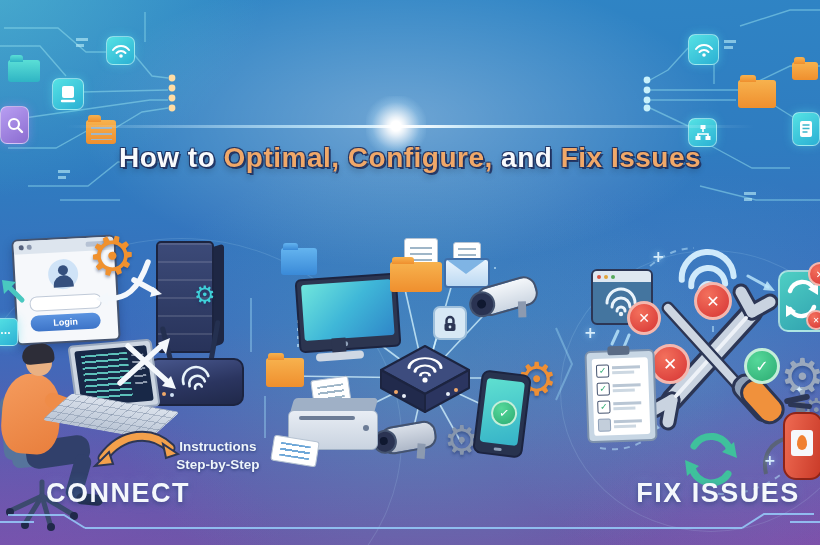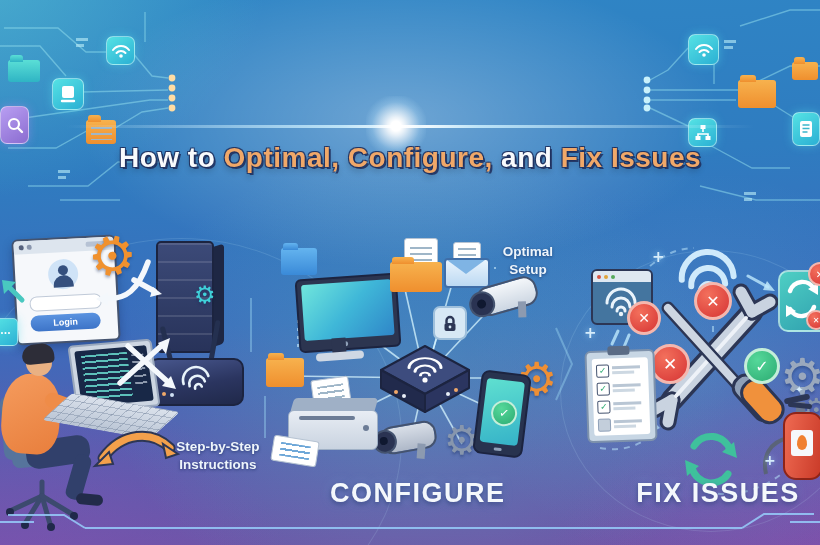--- a/index.html
+++ b/index.html
@@ -270,23 +270,24 @@
 
   <svg width="40" height="80" style="left:0;top:278px;">
     <path d="M22,22 L6,6" stroke="#49c8c0" stroke-width="5" stroke-linecap="round"></path>
     <polygon points="2,2 16,4 4,16" fill="#49c8c0"></polygon>
   </svg>
   <div class="tile" style="left:-6px;top:318px;width:22px;height:26px;border-radius:5px;">
     <span style="color:#fff;font-size:7px;letter-spacing:1px;">•••</span>
   </div>
 
   <div class="cap" style="left:166px;top:438px;width:104px;">
+    <div>Instructions</div>
     <div>Step-by-Step</div>
-    <div>Instructions</div>
-  </div>
+  </div>
+  <div class="lbl" style="left:38px;top:478px;width:160px;">CONNECT</div>
 
   <svg width="300" height="230" style="left:270px;top:240px;">
     <g stroke="rgba(215,245,255,.75)" stroke-width="1.6" fill="none">
       <path d="M155,138 L72,76"></path>
         <path d="M155,138 L132,36"></path>
         <path d="M155,138 L186,30"></path>
       <path d="M155,138 L174,72"></path>
         <path d="M155,138 L226,62"></path>
         <path d="M155,138 L258,138"></path>
       <path d="M155,138 L228,172"></path>
@@ -383,25 +384,20 @@
     <div class="abs" style="left:4px;top:20px;width:84px;height:16px;background:#9fb0c6;border-radius:4px;transform:skewX(-16deg);"></div>
     <div class="abs" style="left:0px;top:32px;width:88px;height:38px;background:linear-gradient(#e8edf4,#c9d3e0);border:1px solid #9fb0c6;border-radius:6px;">
       <div class="abs" style="left:10px;top:5px;width:56px;height:4px;background:#6c7c96;border-radius:2px;"></div>
       <div class="abs" style="right:8px;top:14px;width:6px;height:6px;border-radius:50%;background:#6c7c96;"></div>
     </div>
     <div class="doc" style="left:-16px;top:60px;width:44px;height:24px;transform:rotate(9deg);">
       <div class="doc-lines" style="background:repeating-linear-gradient(180deg,#6fa8d8 0 2px,transparent 2px 6px);"></div>
     </div>
   </div>
 
-  <div class="cap" style="left:494px;top:243px;width:68px;">
-    <div>Optimal</div>
-    <div>Setup</div>
-  </div>
-  <div class="lbl" style="left:330px;top:478px;width:175px;">CONFIGURE</div>
 
   <svg width="820" height="545">
     <g stroke="rgba(160,220,245,.4)" stroke-width="2" fill="none">
       <path d="M251,298 L251,352"></path>
         <path d="M265,396 L265,438"></path>
       <path d="M556,328 L572,364 L556,400"></path>
     </g>
   </svg>
 
   <svg width="820" height="545">

